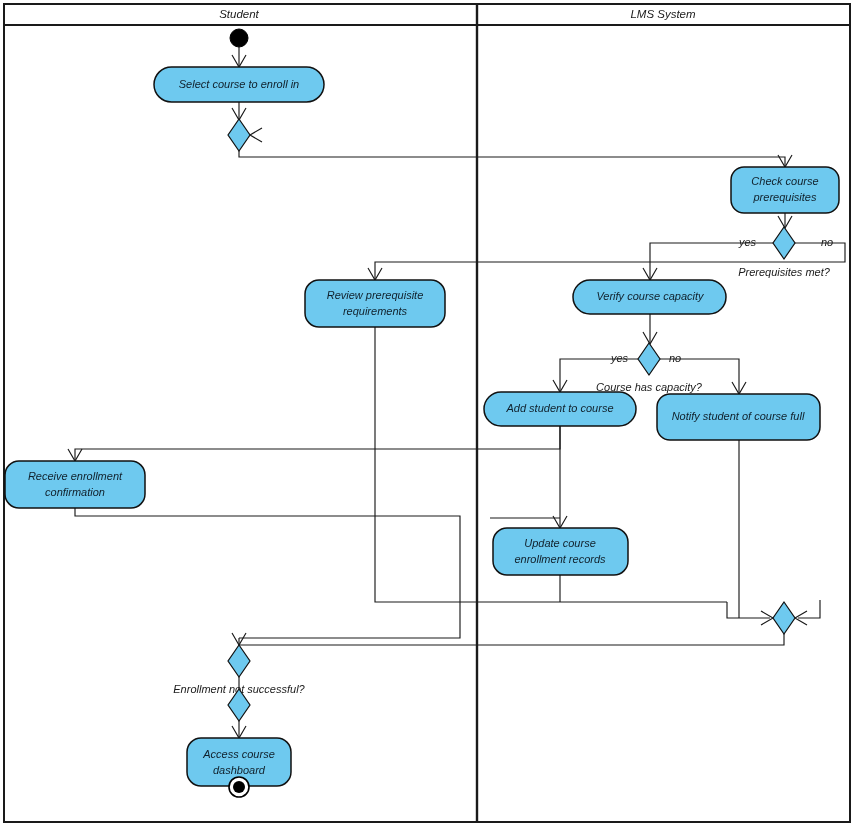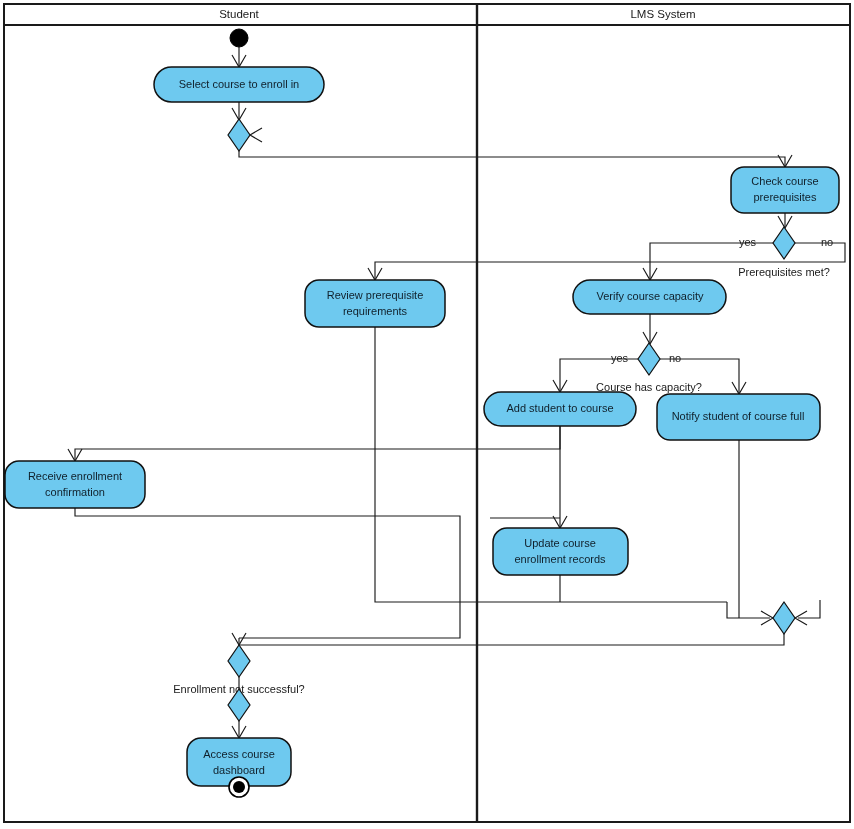--- a/index.html
+++ b/index.html
@@ -10,20 +10,21 @@
   body {
     width: 854px;
     height: 829px;
     font-family: "Liberation Sans", sans-serif;
     overflow: hidden;
   }
   #diagram-root {
     position: relative;
     width: 791px;
     height: 829px;
+    font-style: italic;
   }
   svg#activity-diagram {
     display: block;
     width: 854px;
     height: 829px;
   }
   .lane-frame {
     fill: none;
     stroke: #1a1a1a;
     stroke-width: 2;

